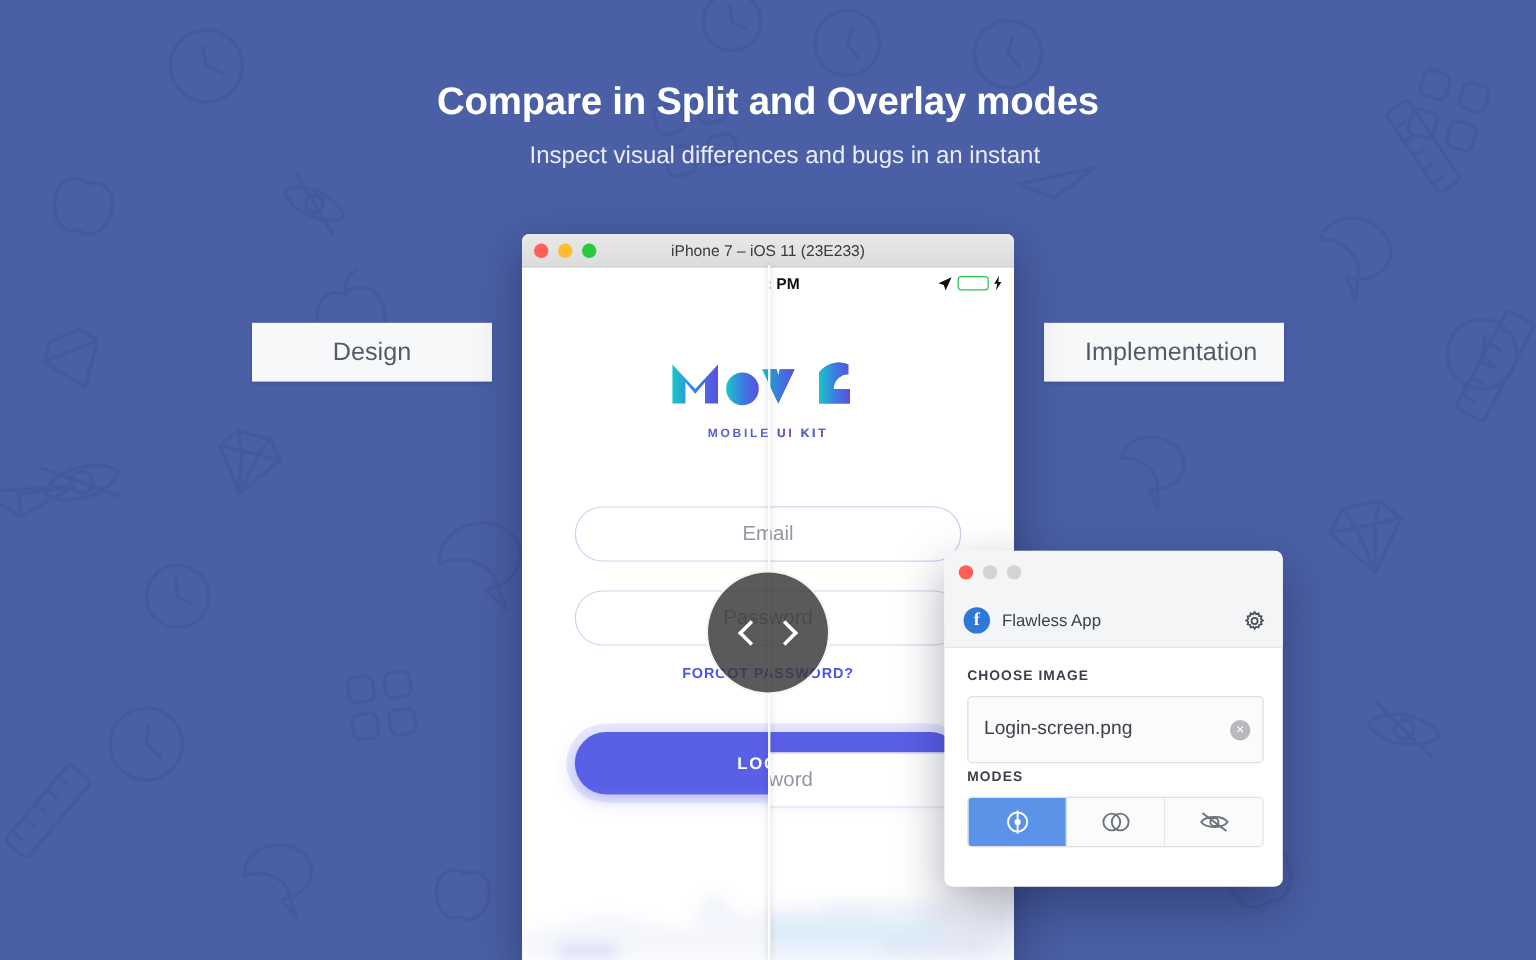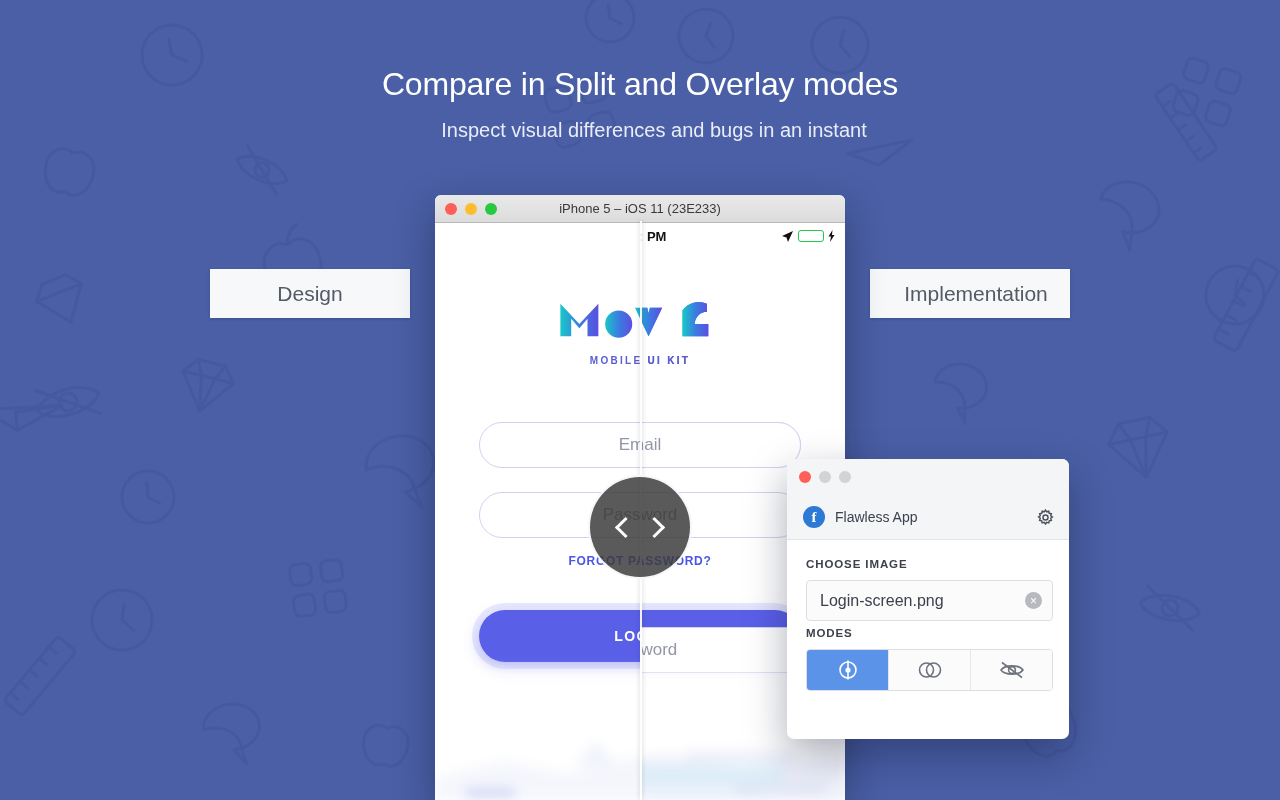--- a/index.html
+++ b/index.html
@@ -28,21 +28,21 @@
   }
   #bg-pattern svg { display: block; width: 1280px; height: 800px; }
 
   
   #page-title {
     position: absolute;
     top: 66px; left: 0; width: 1280px;
     text-align: center;
     color: #ffffff;
     font-size: 32px;
-    font-weight: normal;
+    font-weight: bold;
     letter-spacing: -0.2px;
   }
   #page-subtitle {
     position: absolute;
     top: 119px; left: 0; width: 1280px;
     text-align: center;
     color: #e9ecf6;
     font-size: 20px;
     font-weight: normal;
     margin-left: 14px;
@@ -272,21 +272,21 @@
 
   #panel-body { padding: 18px 16px 0 19px; }
   .panel-section-label {
     font-size: 11.5px;
     font-weight: bold;
     letter-spacing: 0.9px;
     color: #3c414c;
   }
   #image-input {
     margin-top: 10px;
-    height: 41px;
+    height: 56px;
     border: 1px solid #dcdee3;
     border-radius: 4px;
     background: #fbfbfc;
     display: flex; align-items: center;
     padding: 0 10px 0 13px;
   }
   #image-input-value {
     font-size: 16px;
     color: #3c414c;
     flex: 1;
@@ -469,21 +469,21 @@
   <div id="label-implementation" class="side-label">Implementation</div>
 
   <div id="sim-window">
 
     <div id="sim-titlebar">
       <div class="tl-dots">
         <span class="tl-dot tl-red"></span>
         <span class="tl-dot tl-yellow"></span>
         <span class="tl-dot tl-green"></span>
       </div>
-      <div id="sim-title">iPhone 5 – iOS 11 (23E233)</div>
+      <div id="sim-title">iPhone 7 – iOS 11 (23E233)</div>
     </div>
 
     <div id="sim-screen">
 
       <div id="status-bar">
         <span id="status-time">: PM</span>
         <span id="status-right">
           <svg width="13" height="13" viewBox="0 0 13 13">
             <path d="M12 1 L1 6 L5.5 7.5 L7 12 Z" fill="#111"></path>
           </svg>

